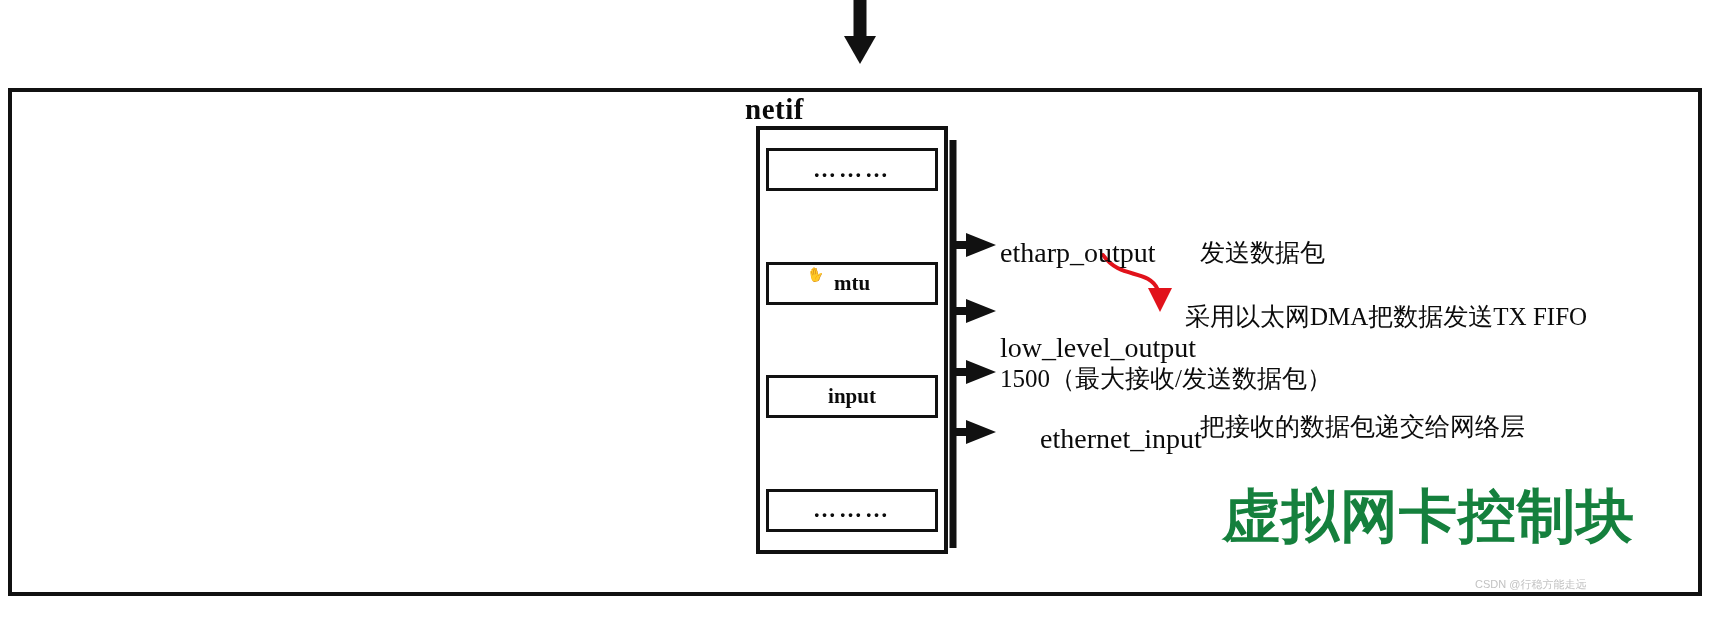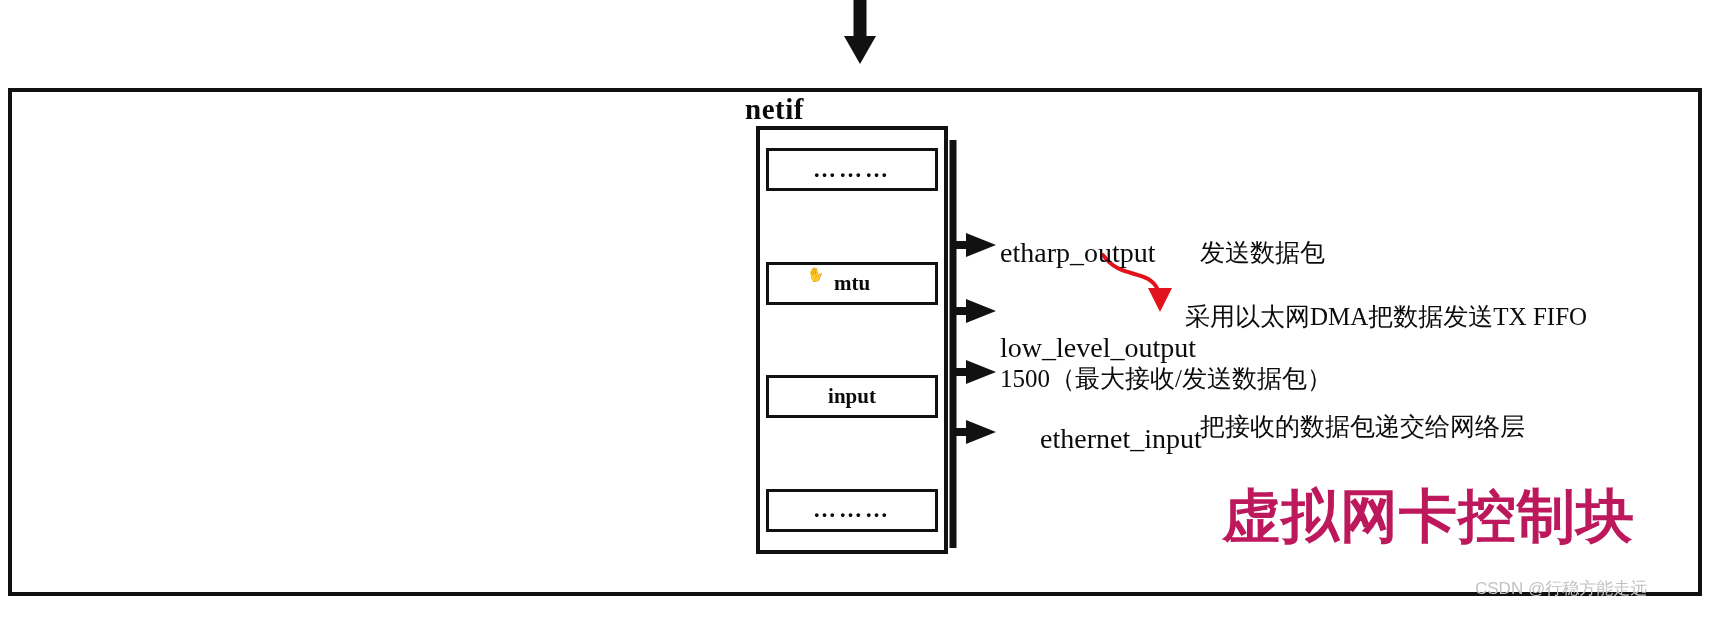--- a/index.html
+++ b/index.html
@@ -129,32 +129,32 @@
     font-family: "Liberation Serif", "DejaVu Serif", serif;
   }
 
   
   .big-heading {
     position: absolute;
     left: 1222px;
     top: 478px;
     font-size: 58px;
     font-weight: bold;
-    color: #be185d;
+    color: #15803d;
     letter-spacing: 1px;
     white-space: nowrap;
     font-family: "Liberation Sans", "DejaVu Sans", sans-serif;
   }
 
   
   .watermark {
     position: absolute;
     left: 1475px;
     top: 577px;
-    font-size: 17px;
+    font-size: 11px;
     color: #c2c2c2;
     white-space: nowrap;
     font-family: "Liberation Sans", "DejaVu Sans", sans-serif;
   }
 </style>
 </head>
 <body>
 
 <svg class="top-arrow" viewBox="0 0 40 66" xmlns="http://www.w3.org/2000/svg">
   <line x1="20" y1="0" x2="20" y2="40" stroke="#111111" stroke-width="13"></line>

